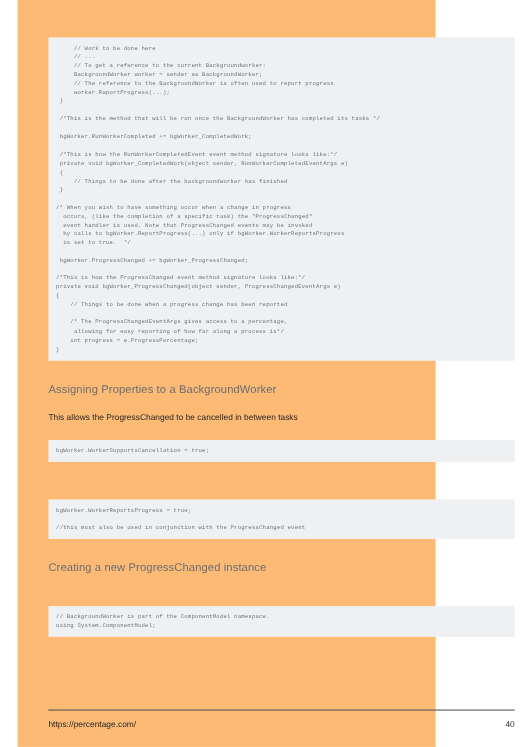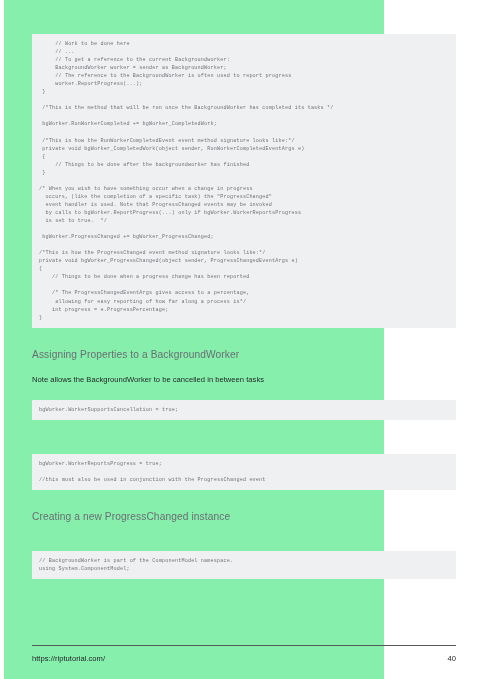--- a/index.html
+++ b/index.html
@@ -10,24 +10,24 @@
   }
   body {
     width: 480px;
     height: 679px;
     position: relative;
     font-family: "Liberation Sans", sans-serif;
     overflow: hidden;
   }
   .page {
     position: absolute;
-    left: 4px; top: 0;
+    left: 16px; top: 0;
     width: 380px;
     height: 679px;
-    background: #86efac;
+    background: #fdba74;
   }
   .content {
     position: absolute;
     left: 28px;
     top: 0;
     width: 424px;
   }
   .codeblock {
     background: #eff0f1;
     color: #6e7378;
@@ -128,21 +128,21 @@
      allowing for easy reporting of how far along a process is*/
     int progress = e.ProgressPercentage;
 }</pre>
 
     <div class="gap-h"></div>
 
     <h2 class="section-heading">Assigning Properties to a BackgroundWorker</h2>
 
     <div class="gap-p"></div>
 
-    <p class="body-text">Note allows the BackgroundWorker to be cancelled in between tasks</p>
+    <p class="body-text">This allows the ProgressChanged to be cancelled in between tasks</p>
 
     <div class="gap-code-top"></div>
 
     <pre class="codeblock">bgWorker.WorkerSupportsCancellation = true;</pre>
 
     <div class="gap-after-code"></div>
 
 
     <div class="gap-code-top"></div>
 
@@ -160,18 +160,18 @@
     <div class="gap-code-top"></div>
 
     <pre class="codeblock">// BackgroundWorker is part of the ComponentModel namespace.
 using System.ComponentModel;</pre>
 
   </div>
 
   <div class="footer">
     <hr class="footer-rule">
     <div class="footer-row">
-      <span class="footer-url">https://riptutorial.com/</span>
+      <span class="footer-url">https://percentage.com/</span>
       <span class="footer-page">40</span>
     </div>
   </div>
 
 </div>
 
 </body></html>

